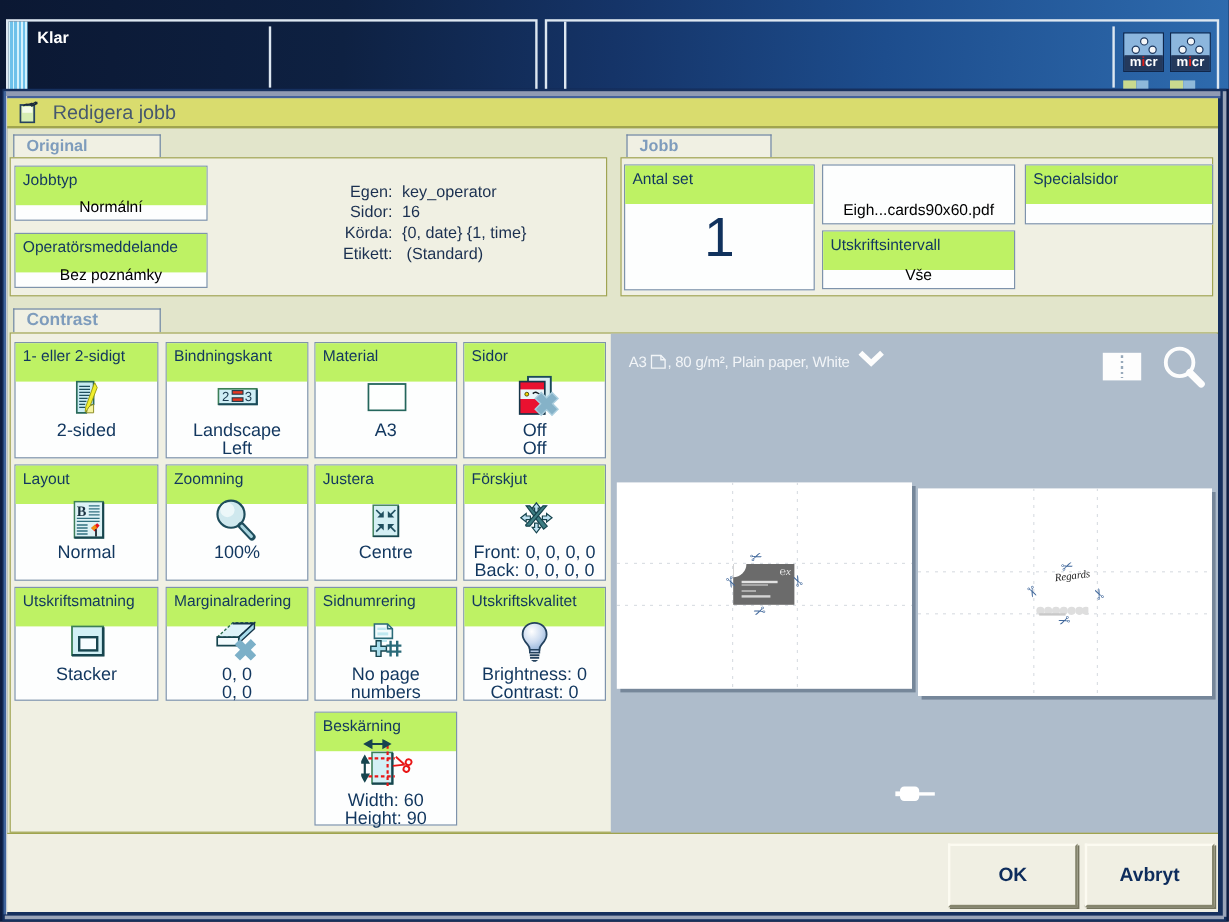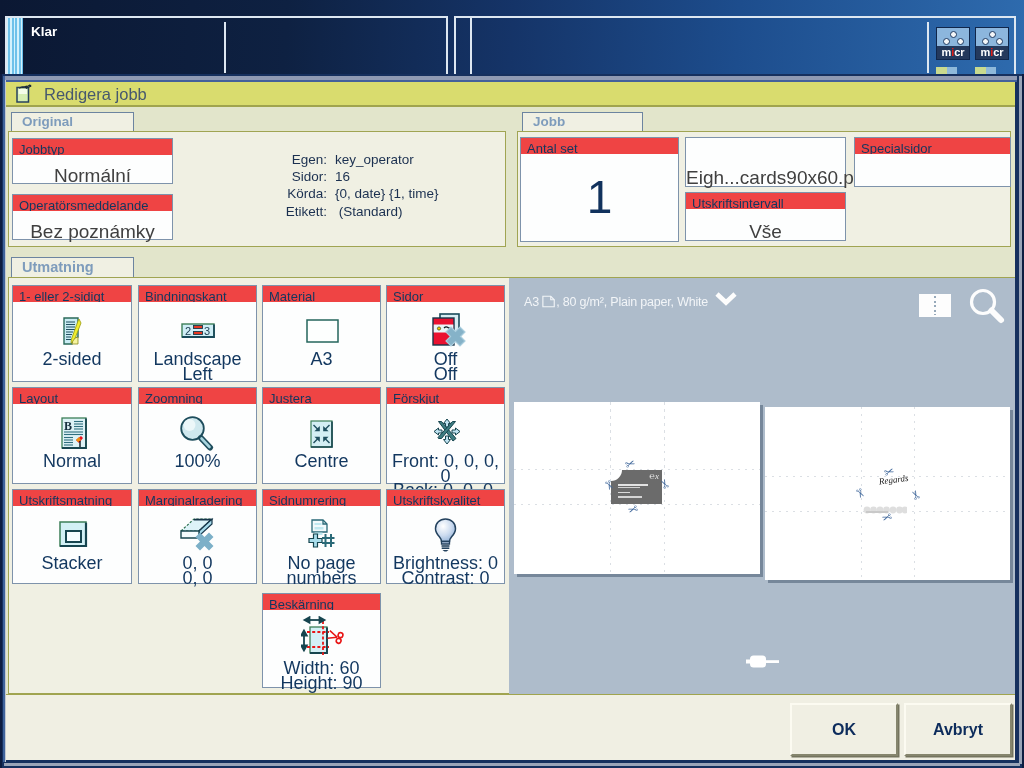--- a/index.html
+++ b/index.html
@@ -33,24 +33,24 @@
   #dlg{left:6px;top:82px;width:1009px;height:678px;background:#e2e5cb;}
   #title{left:6px;top:82px;width:1009px;height:23px;background:#d9dc6e;}
   #titletxt{left:44px;top:84px;height:21px;line-height:21px;font-size:16.5px;font-weight:normal;color:#46586e;}
   #titleline{left:6px;top:105px;width:1009px;height:1.5px;background:#a0a44e;}
   
   .tab{position:absolute;background:#f0f0e3;border:1px solid #6c84a0;border-bottom:none;
       font-weight:bold;color:#7e9cbc;box-sizing:border-box;padding-left:10px;}
   .grp{position:absolute;background:#f0f0e3;border:1px solid #a0a452;box-sizing:border-box;}
   
   .wbox{position:absolute;border:1px solid #7e93ab;background:#fdfefe;box-sizing:border-box;}
-  .wbox .hd{position:absolute;left:0;top:0;right:0;height:16px;background:#ef4444;
+  .wbox .hd{position:absolute;left:0;top:0;right:0;height:32px;background:#bef264;
       font-size:13px;color:#12375f;padding:2.5px 0 0 6px;box-sizing:border-box;white-space:nowrap;overflow:hidden;}
-  .ctr{position:absolute;left:0;right:0;text-align:center;font-size:19px;color:#404040;}
-  .cap{position:absolute;left:0;right:0;top:66px;text-align:center;font-size:18px;color:#12375f;line-height:14.6px;}
+  .ctr{position:absolute;left:0;right:0;text-align:center;font-size:13px;color:#000000;}
+  .cap{position:absolute;left:0;right:0;top:66px;text-align:center;font-size:15px;color:#12375f;line-height:14.6px;}
   
   .irow{display:flex;line-height:17.2px;font-size:13.5px;color:#1b3050;}
   .irow .l{width:147px;text-align:right;}
   .irow .v{margin-left:8px;white-space:pre;}
   
   #preview{left:509px;top:278px;width:506px;height:415.5px;background:#aebccb;}
   .ppage{position:absolute;background:#fff;box-shadow:3px 3px 0 #76879a;}
   .dashv{position:absolute;top:0;bottom:0;width:1px;
      background:repeating-linear-gradient(180deg,#dbdfe4 0 2.5px,transparent 2.5px 7px);}
   .dashh{position:absolute;left:0;right:0;height:1px;
@@ -152,21 +152,21 @@
   <div class="ctr" style="top:29px;">Eigh...cards90x60.pdf</div>
 </div>
 <div class="wbox" style="left:685px;top:192px;width:161px;height:49px;">
   <div class="hd">Utskriftsintervall</div>
   <div class="ctr" style="top:28px;">Vše</div>
 </div>
 <div class="wbox" style="left:854px;top:137px;width:157px;height:50px;">
   <div class="hd">Specialsidor</div>
 </div>
 
-<div class="tab" style="left:11px;top:257px;width:123px;height:20px;font-size:14.5px;line-height:19px;">Utmatning</div>
+<div class="tab" style="left:11px;top:257px;width:123px;height:20px;font-size:14.5px;line-height:19px;">Contrast</div>
 <div class="grp" style="left:8px;top:277px;width:1007px;height:417px;"></div>
 
 <div class="wbox" style="left:12px;top:285px;width:120px;height:97px;">
   <div class="hd">1- eller 2-sidigt</div>
   <svg class="abs" style="left:49px;top:31px;" width="22" height="29" viewBox="0 0 22 29">
     <path d="M2,1 L16,1 L16,20 Q12,21 10,27 L2,27 Z" fill="#c9ecf3" stroke="#2a6a5a" stroke-width="1.4"></path>
     <g stroke="#1f4f5f" stroke-width="1">
       <line x1="4" y1="5" x2="13" y2="5"></line>
         <line x1="4" y1="7.5" x2="13" y2="7.5"></line>
       <line x1="4" y1="10" x2="13" y2="10"></line>

